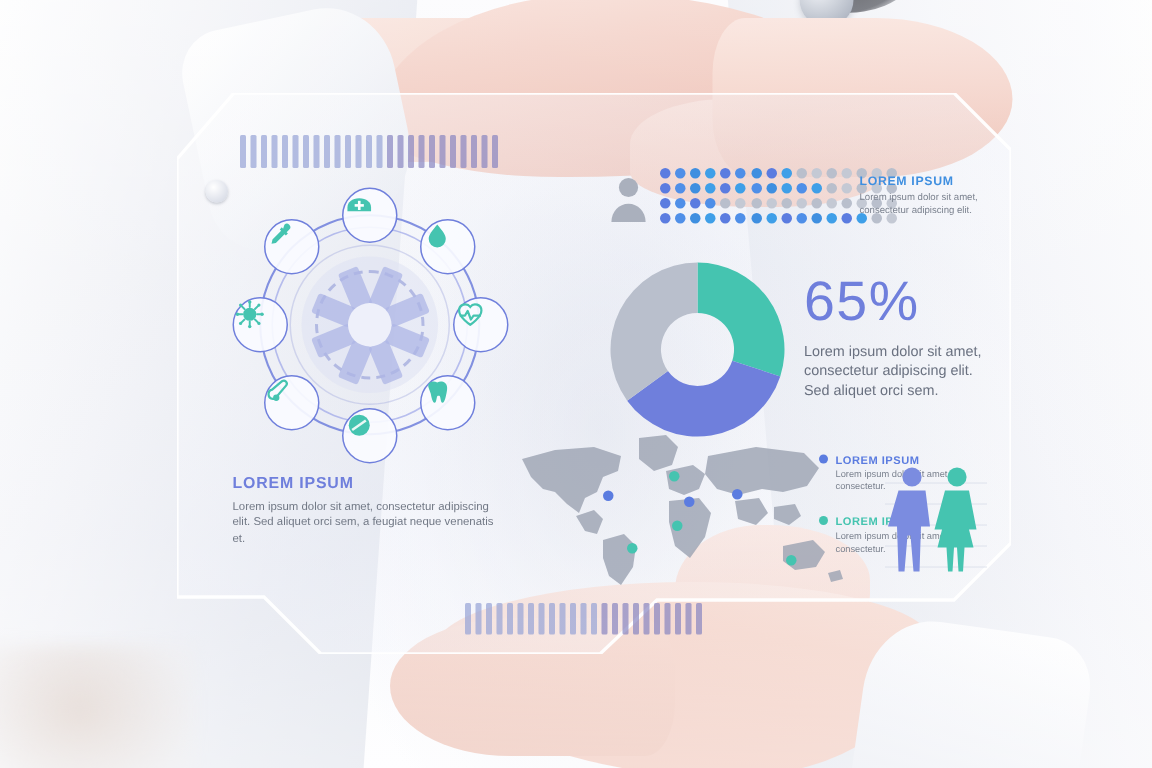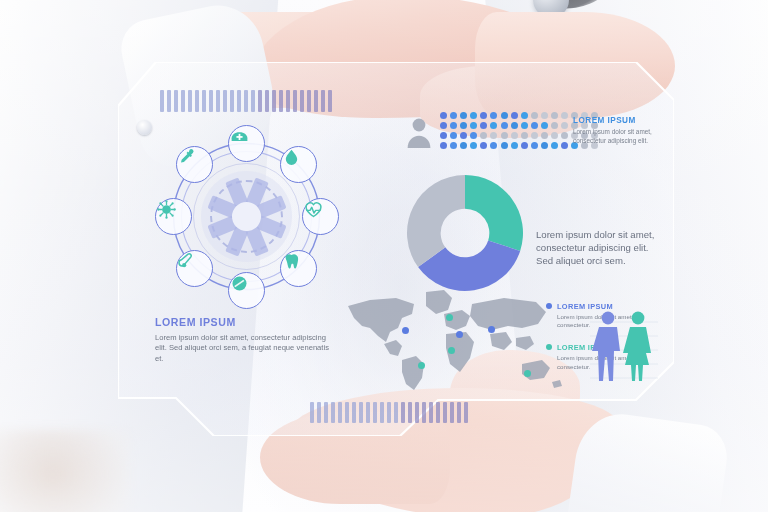--- a/index.html
+++ b/index.html
@@ -479,20 +479,21 @@
       <div class="blk-body">Lorem ipsum dolor sit amet, consectetur adipiscing elit.</div>
     </div>
 
     <div class="donut-wrap">
       <svg viewBox="0 0 122 122" id="donut-svg">
           <path d="M61,3 A58,58 0 0 1 116.16127794511891,78.92298567374695 L84.16773673694993,68.52765398297372 A24.36,24.36 0 0 0 61,36.64 Z" fill="#45c4b0"></path>
           <path d="M116.16127794511891,78.92298567374695 A58,58 0 0 1 14.077014326253057,95.09154463296345 L41.29234601702628,75.31844874584465 A24.36,24.36 0 0 0 84.16773673694993,68.52765398297372 Z" fill="#6f7fdc"></path>
           <path d="M14.077014326253057,95.09154463296345 A58,58 0 0 1 60.99999999999999,3 L60.99999999999999,36.64 A24.36,24.36 0 0 0 41.29234601702628,75.31844874584465 Z" fill="#b9bfcc"></path>
         </svg>
     </div>
+    <div class="pct">65%</div>
     <div class="pct-body">Lorem ipsum dolor sit amet, consectetur adipiscing elit. Sed aliquet orci sem.</div>
 
     <div class="map-wrap">
       <svg viewBox="0 0 230 112">
         <g fill="#9ea5b4" opacity=".82">
 
           <path d="M8 22 L30 16 L56 14 L74 20 L72 30 L62 34 L58 44 L50 48 L46 58 L38 52 L30 44 L22 42 L14 34 Z"></path>
           <path d="M44 60 L56 56 L62 62 L58 72 L50 70 Z"></path>
 
           <path d="M86 8 L104 6 L112 14 L108 26 L96 30 L86 22 Z"></path>

